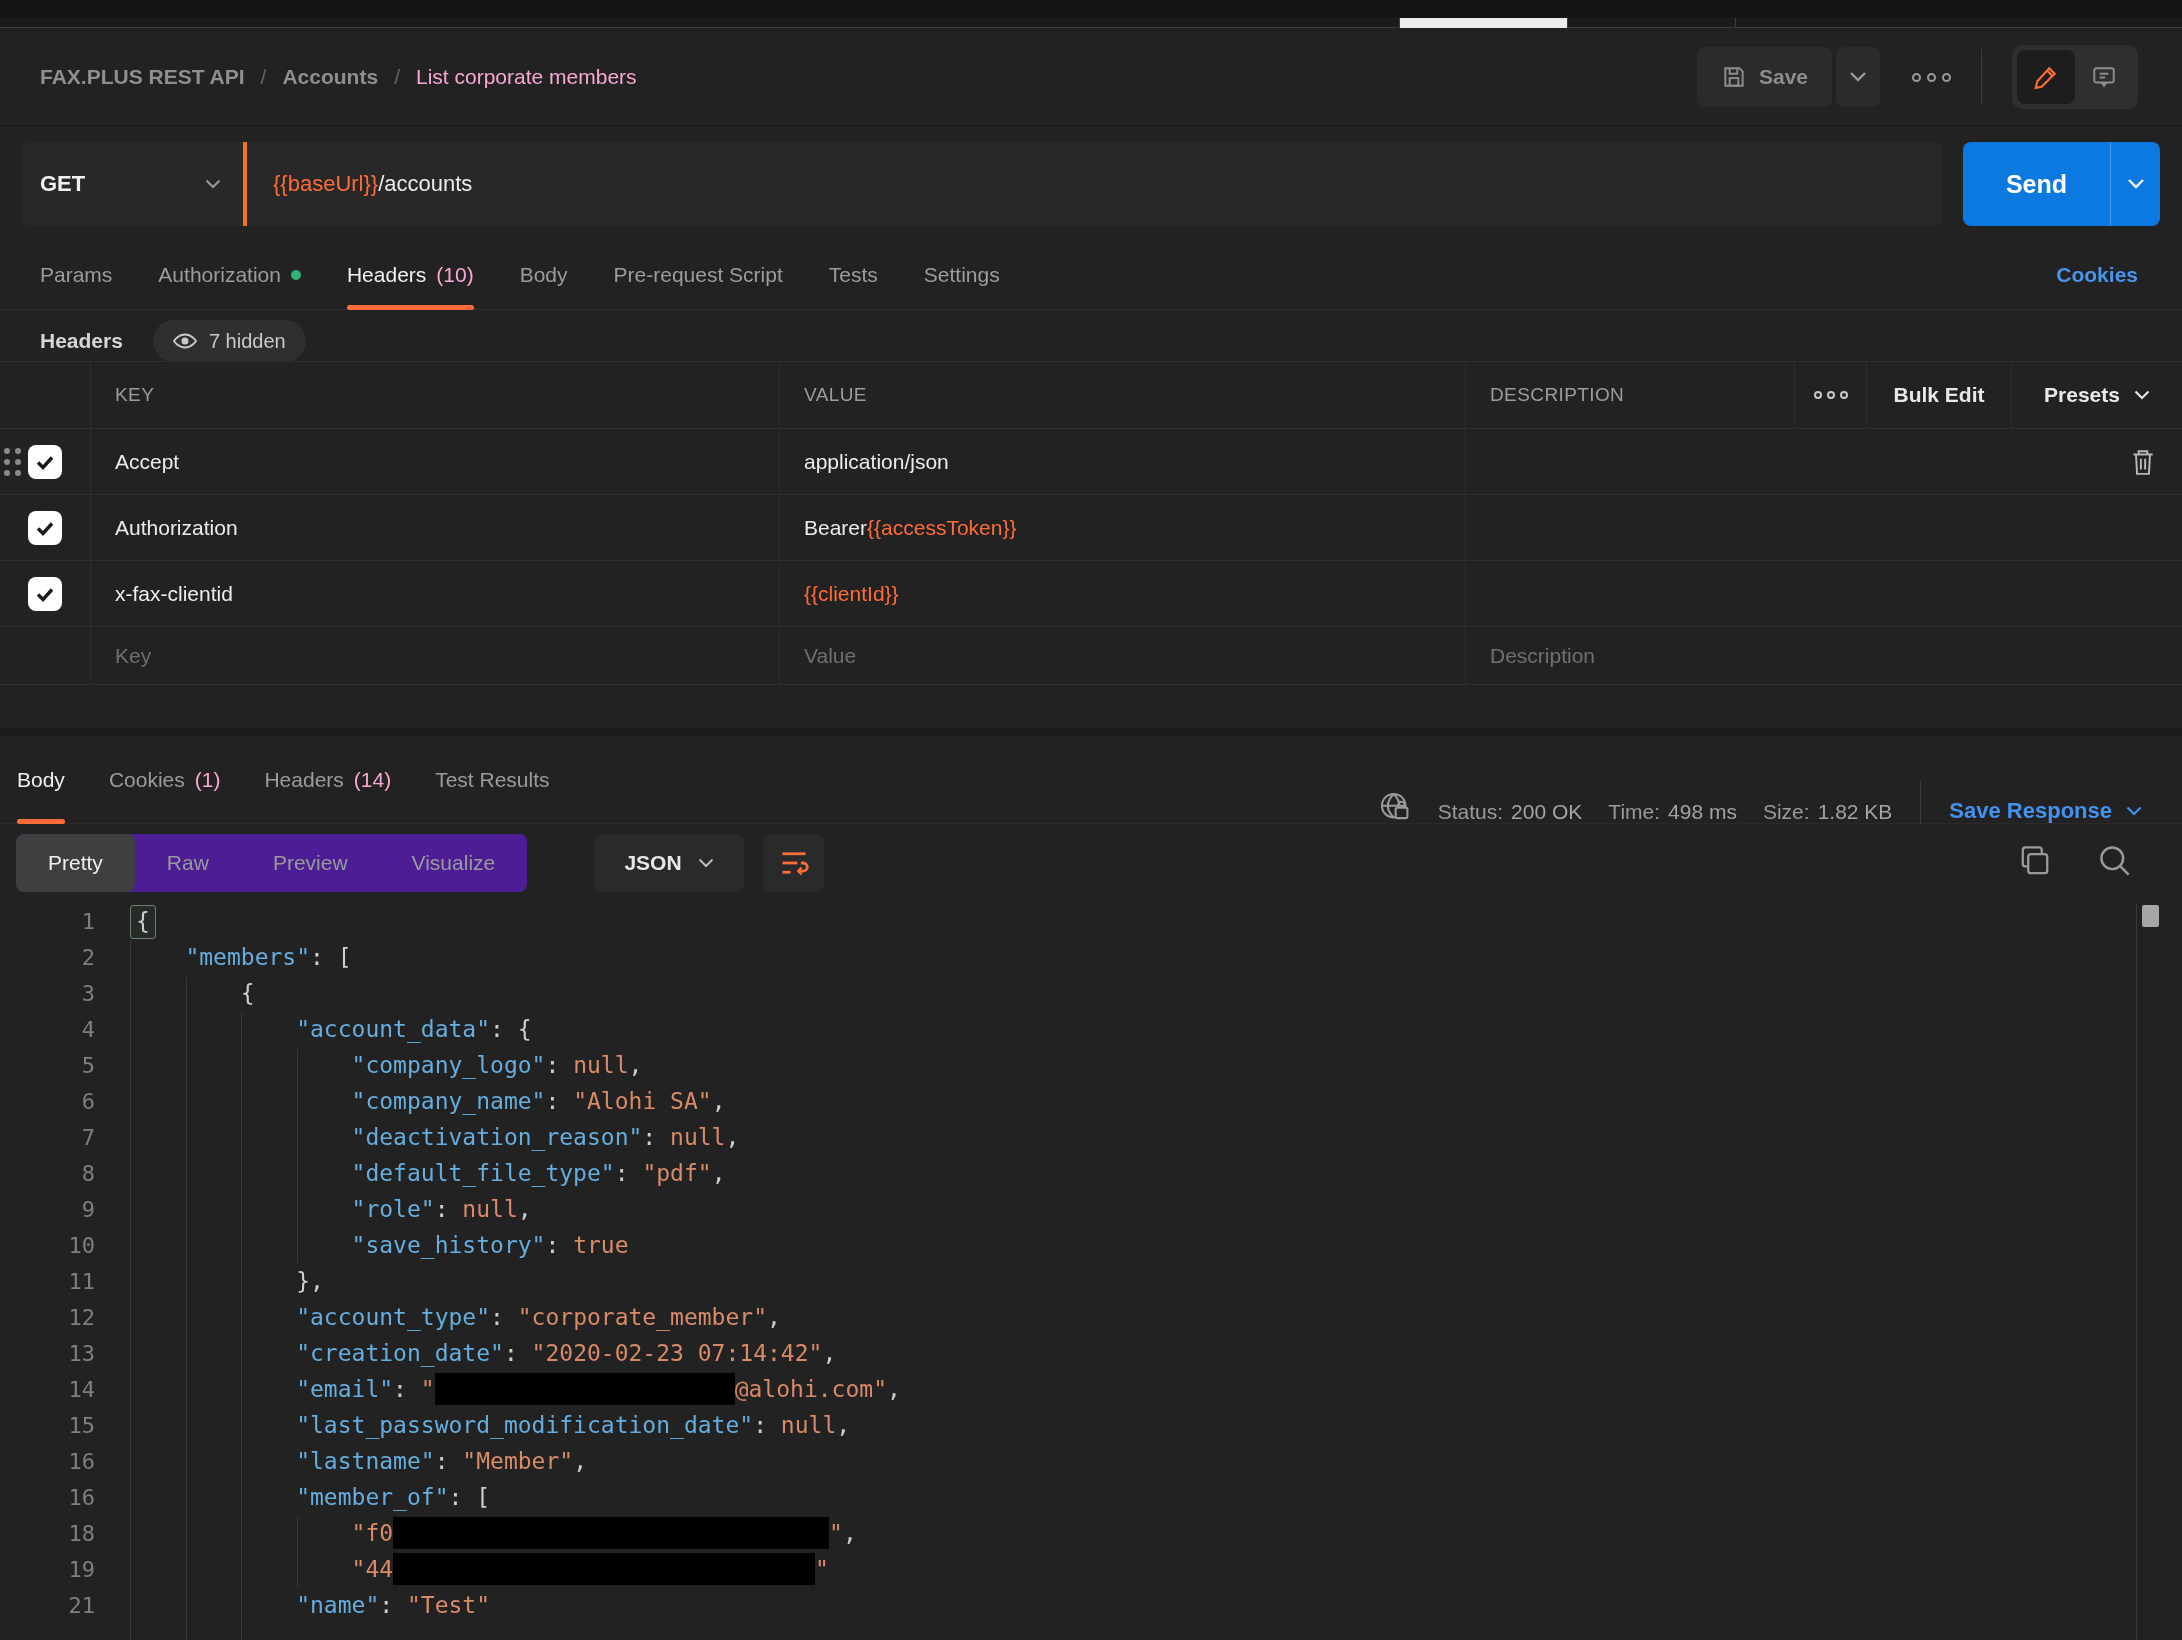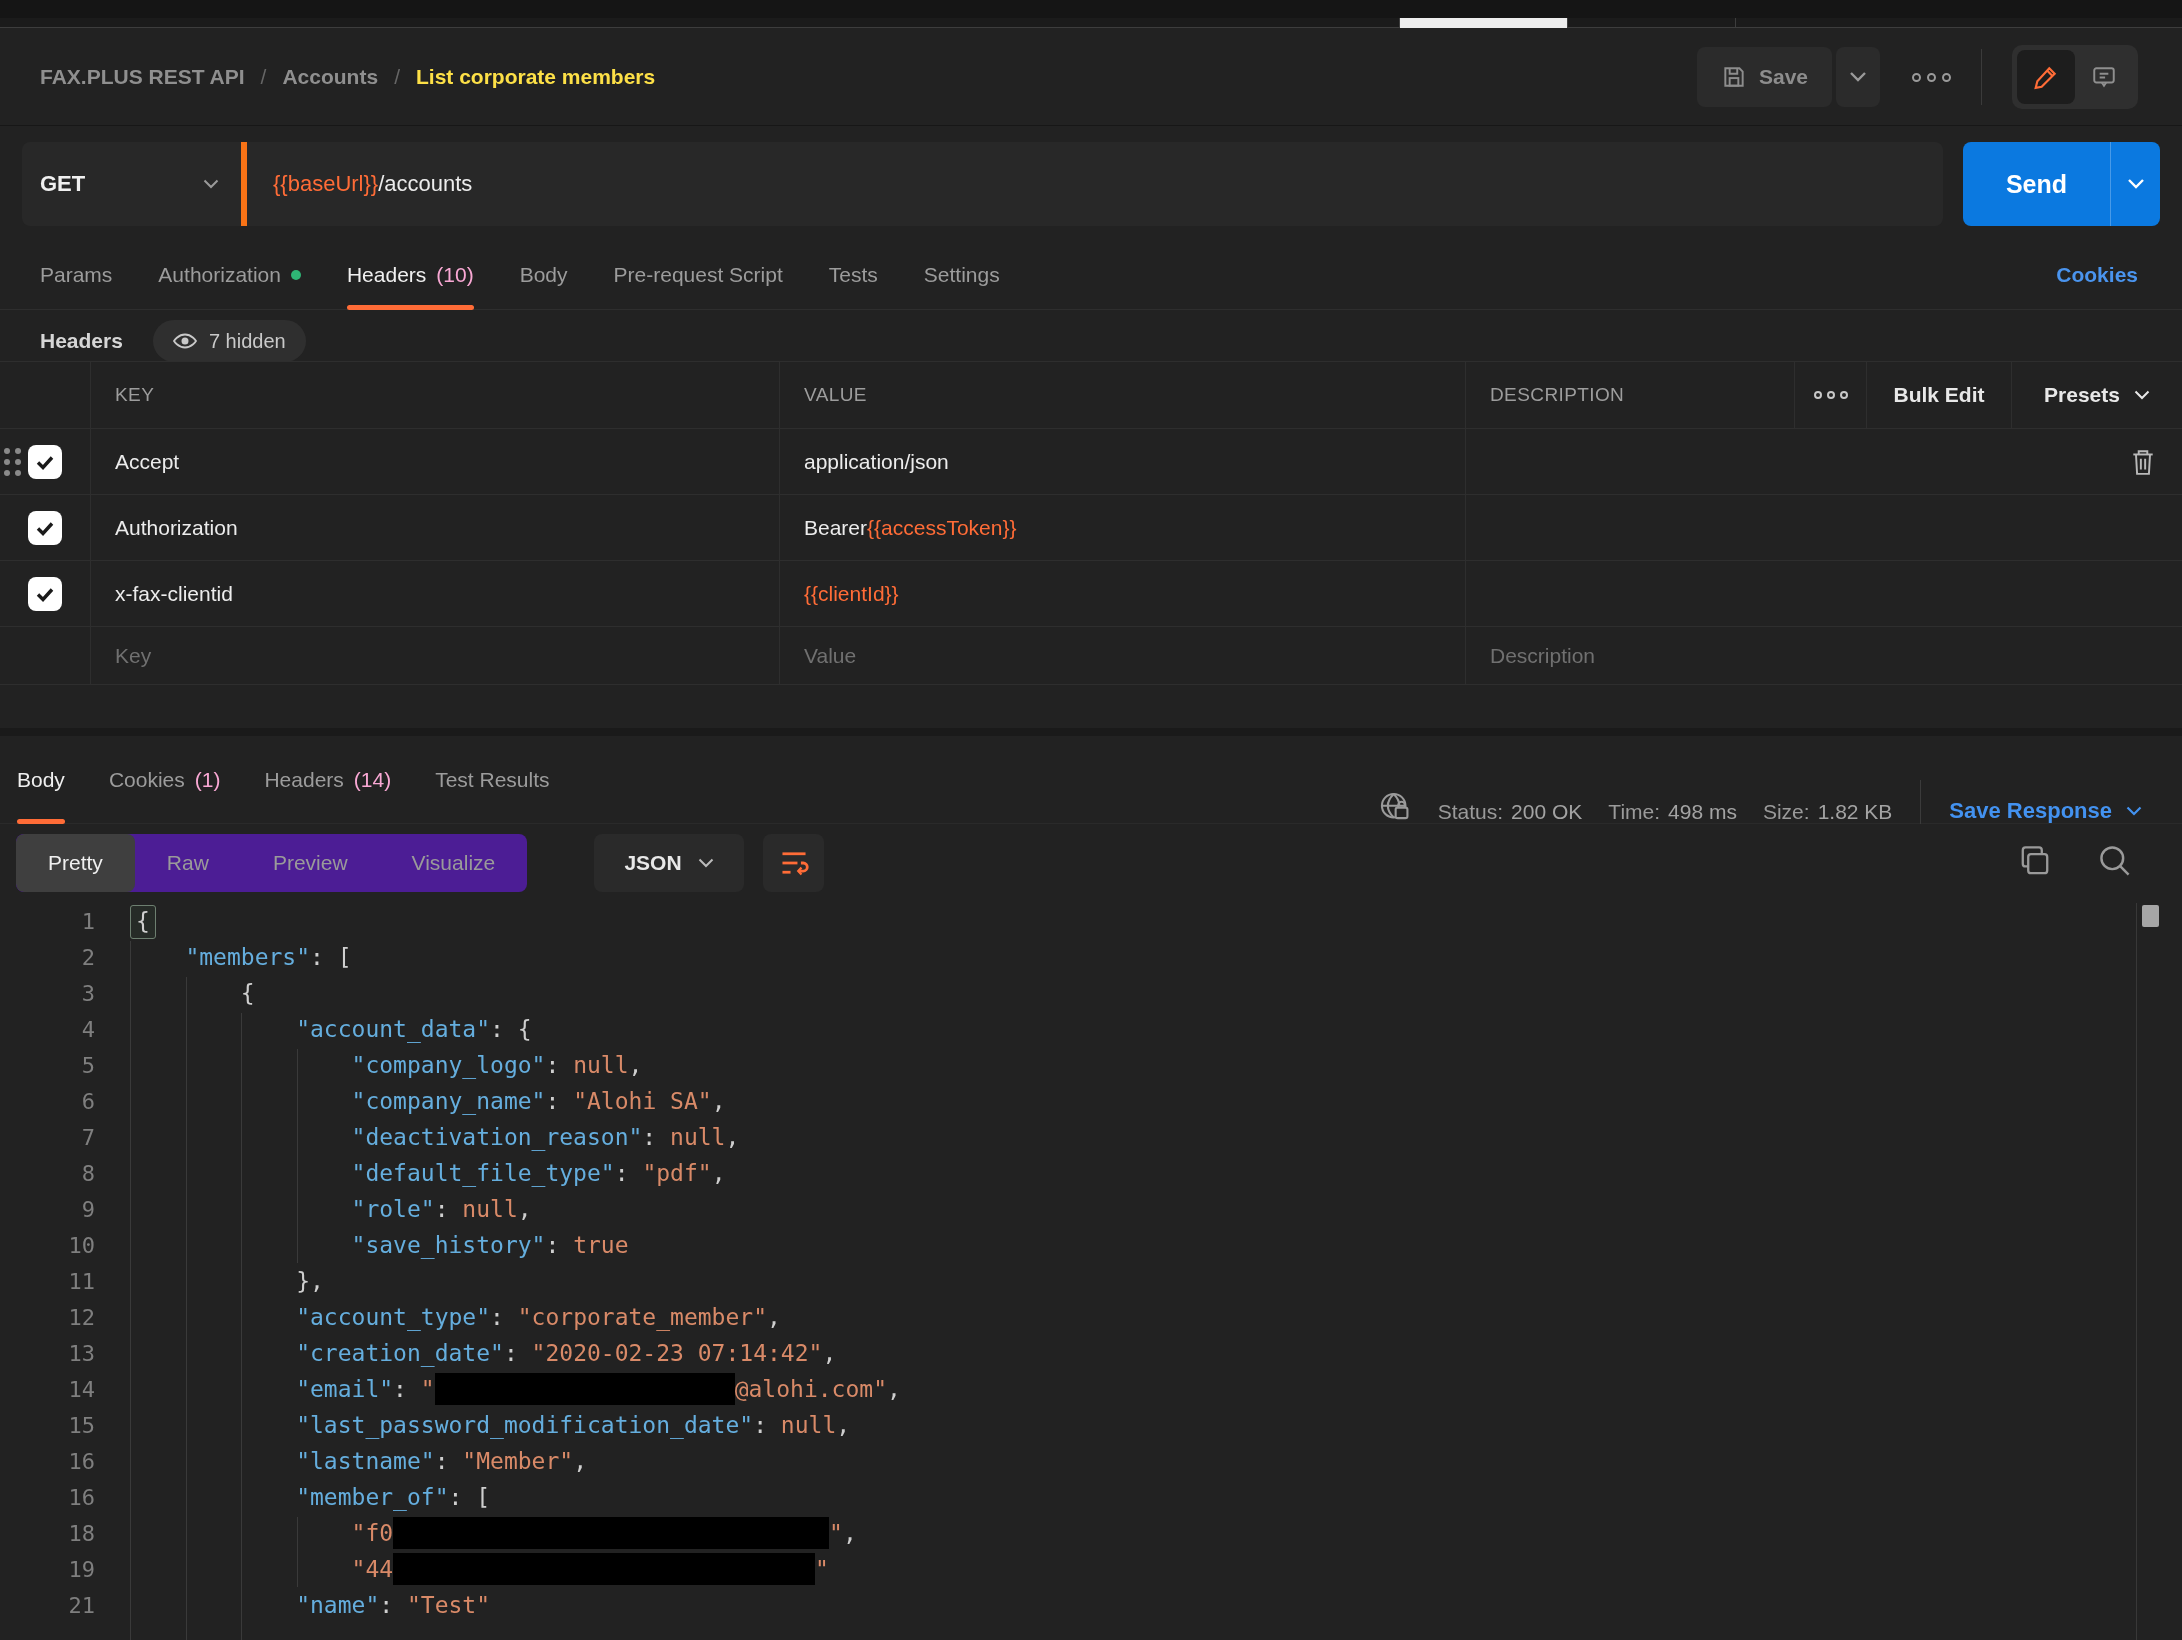--- a/index.html
+++ b/index.html
@@ -12,33 +12,33 @@
   }
   
   .topstrip{position:absolute;left:0;top:0;width:2182px;height:10px;background:#1b1b1b;border-bottom:1px solid #3d3d3d;}
   .topstrip .activetab{position:absolute;left:1400px;top:0;width:167px;height:10px;background:#ededed;}
   .topstrip .tsep{position:absolute;top:0;width:1px;height:10px;background:#3d3d3d;}
   
   .headerbar{position:absolute;left:0;top:10px;width:2182px;height:98px;display:flex;align-items:center;border-bottom:1px solid #171717;}
   .breadcrumb{display:flex;align-items:center;gap:16px;padding-left:40px;font-size:21px;}
   .bc-dim{color:#8f8f8f;font-weight:600;}
   .bc-sep{color:#666;}
-  .bc-cur{color:#fde047;font-weight:700;}
+  .bc-cur{color:#f9a8d4;font-weight:400;}
   .hb-right{position:absolute;right:44px;top:0;height:98px;display:flex;align-items:center;}
   .savebtn{height:60px;background:#2b2b2b;border-radius:8px;display:flex;align-items:center;gap:12px;padding:0 24px;color:#8d8d8d;font-size:21px;font-weight:600;}
   .savechev{height:60px;width:44px;background:#2b2b2b;border-radius:8px;margin-left:4px;display:flex;align-items:center;justify-content:center;color:#9a9a9a;}
   .morebtn{margin-left:32px;display:flex;gap:6px;}
   .morebtn i{width:9px;height:9px;border:2px solid #9a9a9a;border-radius:50%;display:block;}
   .vdiv{width:1px;height:56px;background:#3b3b3b;margin:0 30px;}
   .modetoggle{background:#2f2f2f;border-radius:10px;padding:5px;display:flex;}
   .modeseg{width:58px;height:54px;border-radius:8px;display:flex;align-items:center;justify-content:center;}
   .modeseg.active{background:#1d1d1d;}
   
   .urlbar{position:absolute;left:22px;top:124px;width:1921px;height:84px;background:#282828;border-radius:8px;display:flex;align-items:center;}
-  .method{width:225px;height:100%;display:flex;align-items:center;justify-content:space-between;padding:0 22px 0 18px;border-right:6px solid #f97316;cursor:pointer;}
+  .method{width:225px;height:100%;display:flex;align-items:center;justify-content:space-between;padding:0 22px 0 18px;border-right:4px solid #f97316;cursor:pointer;}
   .method .m{font-size:22px;font-weight:700;color:#f0f0f0;}
   .chev{color:#9a9a9a;}
   .urlinput{flex:1;padding-left:26px;font-size:22px;white-space:nowrap;overflow:hidden;}
   .urlvar{color:#ff6c37;}
   .urlpath{color:#ececec;}
   .sendbtn{position:absolute;left:1963px;top:124px;width:197px;height:84px;background:#0b79e0;border-radius:8px;display:flex;color:#fff;}
   .sendlabel{width:148px;display:flex;align-items:center;justify-content:center;font-size:25px;font-weight:700;border-right:1px solid rgba(255,255,255,0.25);}
   .sendchev{flex:1;display:flex;align-items:center;justify-content:center;}
   
   .tabsrow{position:absolute;left:0;top:222px;width:2182px;height:70px;display:flex;align-items:stretch;padding-left:40px;border-bottom:1px solid #2e2e2e;}

